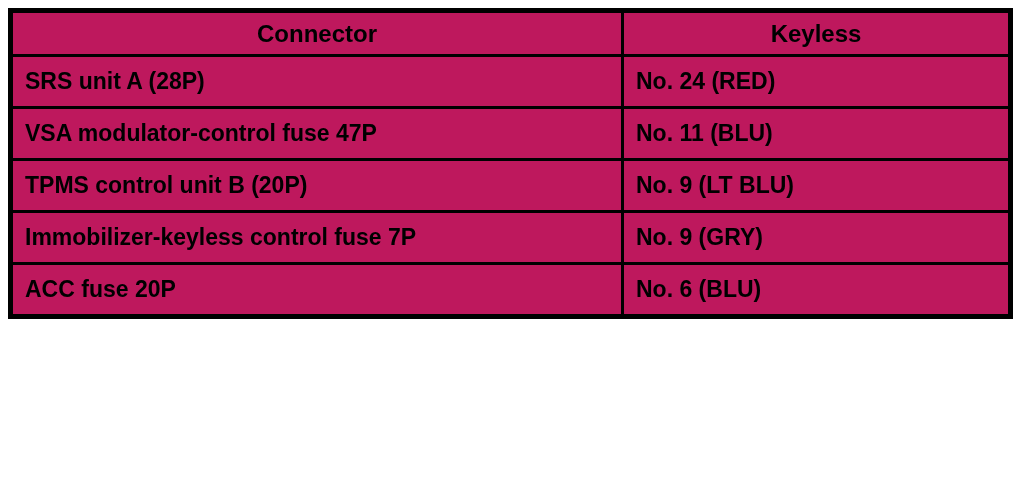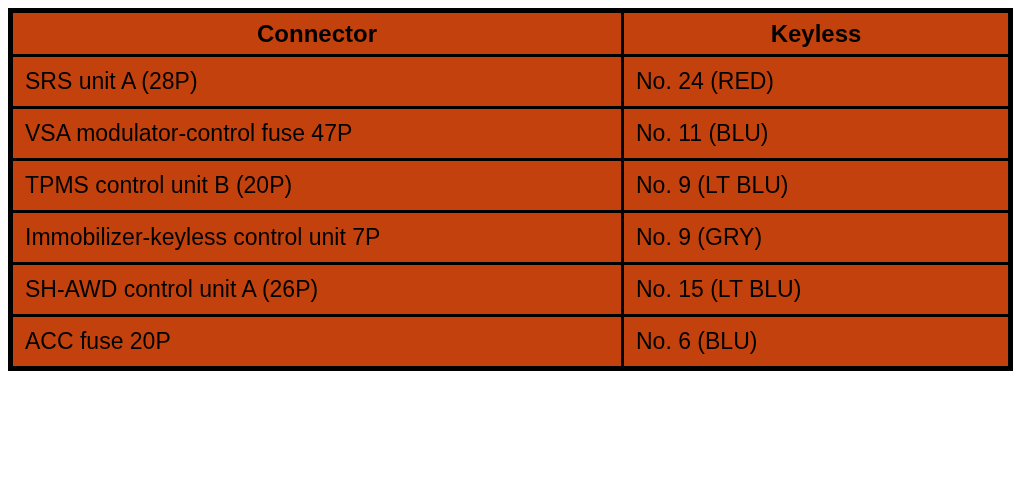--- a/index.html
+++ b/index.html
@@ -14,21 +14,21 @@
     background: #ffffff;
     overflow: hidden;
   }
   table.connector-table {
     position: absolute;
     left: 8px;
     top: 8px;
     border-collapse: collapse;
     table-layout: fixed;
     width: 1000px;
-    background: #c2410c;
+    background: #be185d;
   }
   table.connector-table th,
   table.connector-table td {
     border: 3px solid #000000;
     font-family: "Liberation Sans", sans-serif;
     color: #000000;
     vertical-align: middle;
     overflow: hidden;
     white-space: nowrap;
   }
@@ -39,21 +39,21 @@
   table.connector-table th {
     height: 41px;
     font-size: 24px;
     font-weight: bold;
     text-align: center;
     padding: 0;
   }
   table.connector-table td {
     height: 49px;
     font-size: 23px;
-    font-weight: normal;
+    font-weight: bold;
     text-align: left;
     padding: 0 0 0 12px;
   }
   col.col-connector { width: 612px; }
   col.col-terminal  { width: 388px; }
 </style>
 </head>
 <body>
 
 <div class="page">
@@ -75,26 +75,22 @@
       </tr>
       <tr>
         <td>VSA modulator-control fuse 47P</td>
         <td>No. 11 (BLU)</td>
       </tr>
       <tr>
         <td>TPMS control unit B (20P)</td>
         <td>No. 9 (LT BLU)</td>
       </tr>
       <tr>
-        <td>Immobilizer-keyless control unit 7P</td>
+        <td>Immobilizer-keyless control fuse 7P</td>
         <td>No. 9 (GRY)</td>
-      </tr>
-      <tr>
-        <td>SH-AWD control unit A (26P)</td>
-        <td>No. 15 (LT BLU)</td>
       </tr>
       <tr>
         <td>ACC fuse 20P</td>
         <td>No. 6 (BLU)</td>
       </tr>
     </tbody>
   </table>
 </div>
 
 </body></html>

